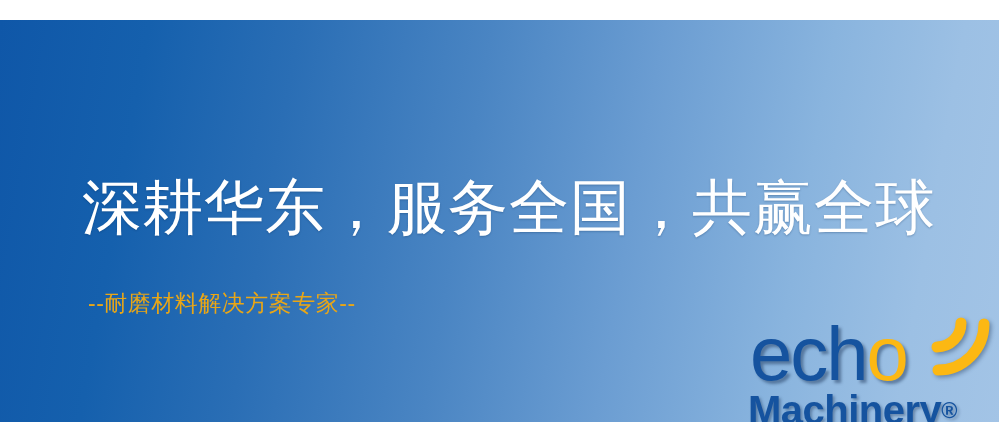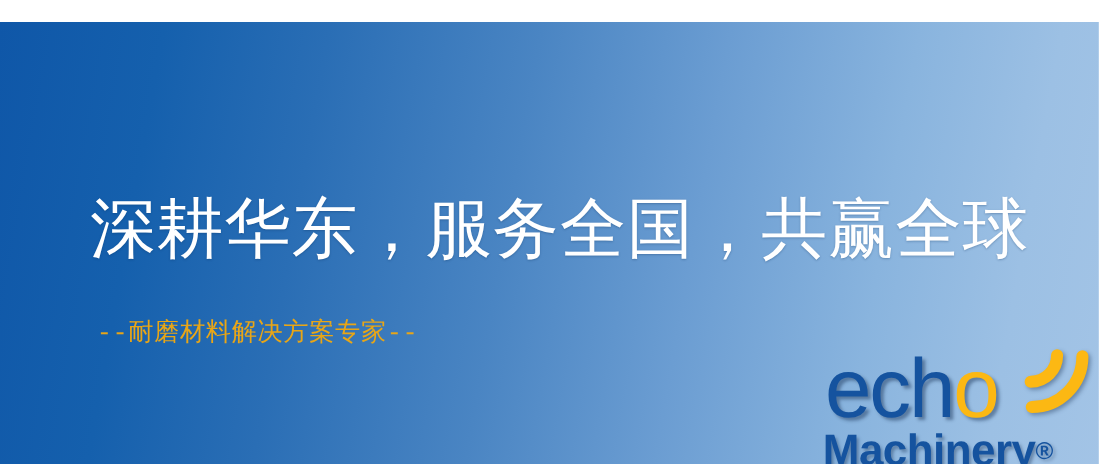--- a/index.html
+++ b/index.html
@@ -38,21 +38,21 @@
     color: #ffffff;
     white-space: nowrap;
     text-shadow: 0 1px 2px rgba(10,45,90,0.30);
   }
 
   
   #subtitle {
     position: absolute;
     left: 88px;
     top: 268px;
-    font-family: Liberation Mono, monospace;
+    font-family: Liberation Sans, sans-serif;
     font-size: 23px;
     line-height: 30px;
     letter-spacing: 0.5px;
     color: #e9a616;
     white-space: nowrap;
   }
 
   
   #logo {
     position: absolute;

